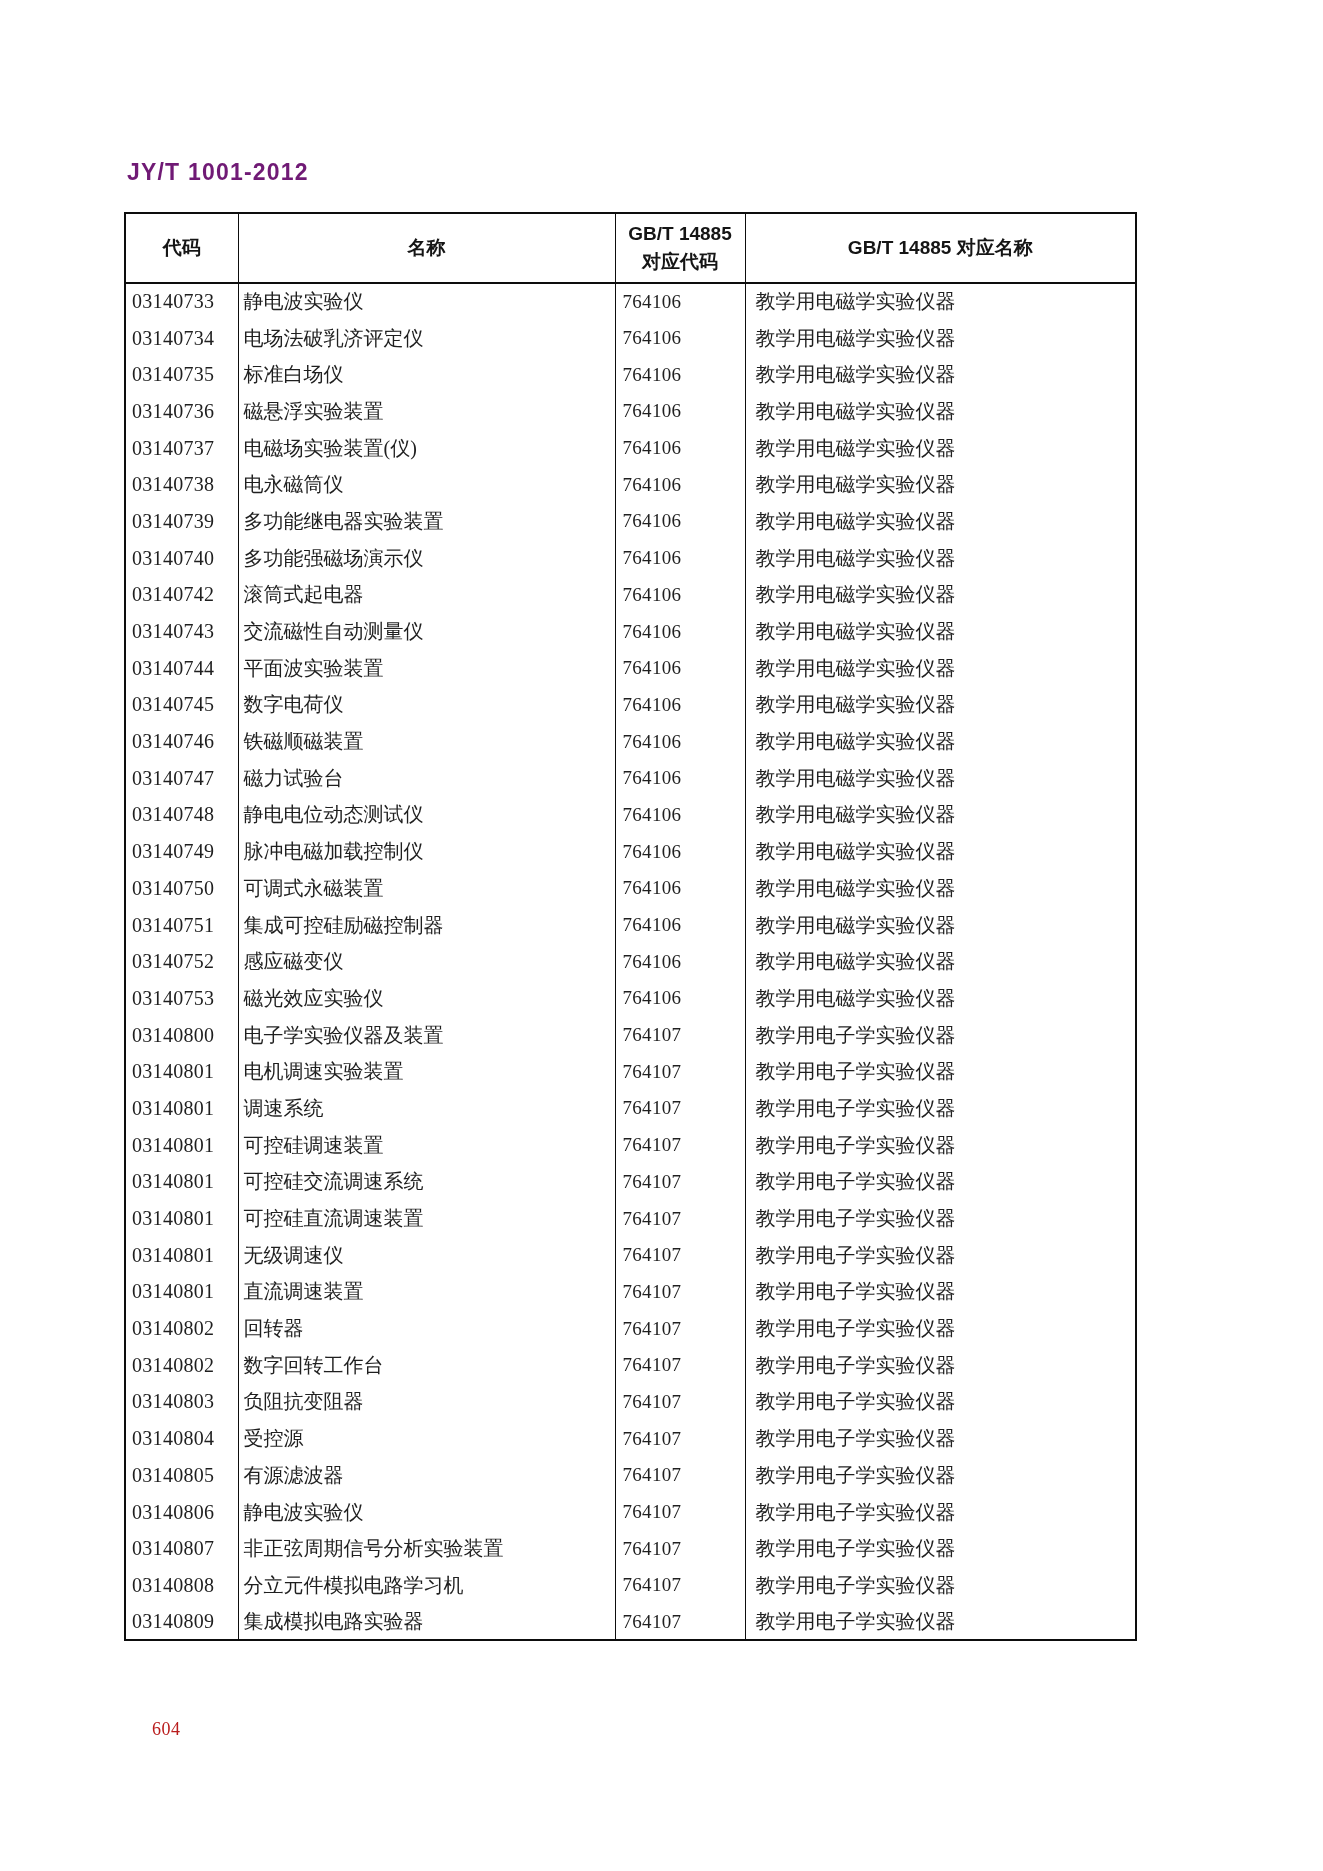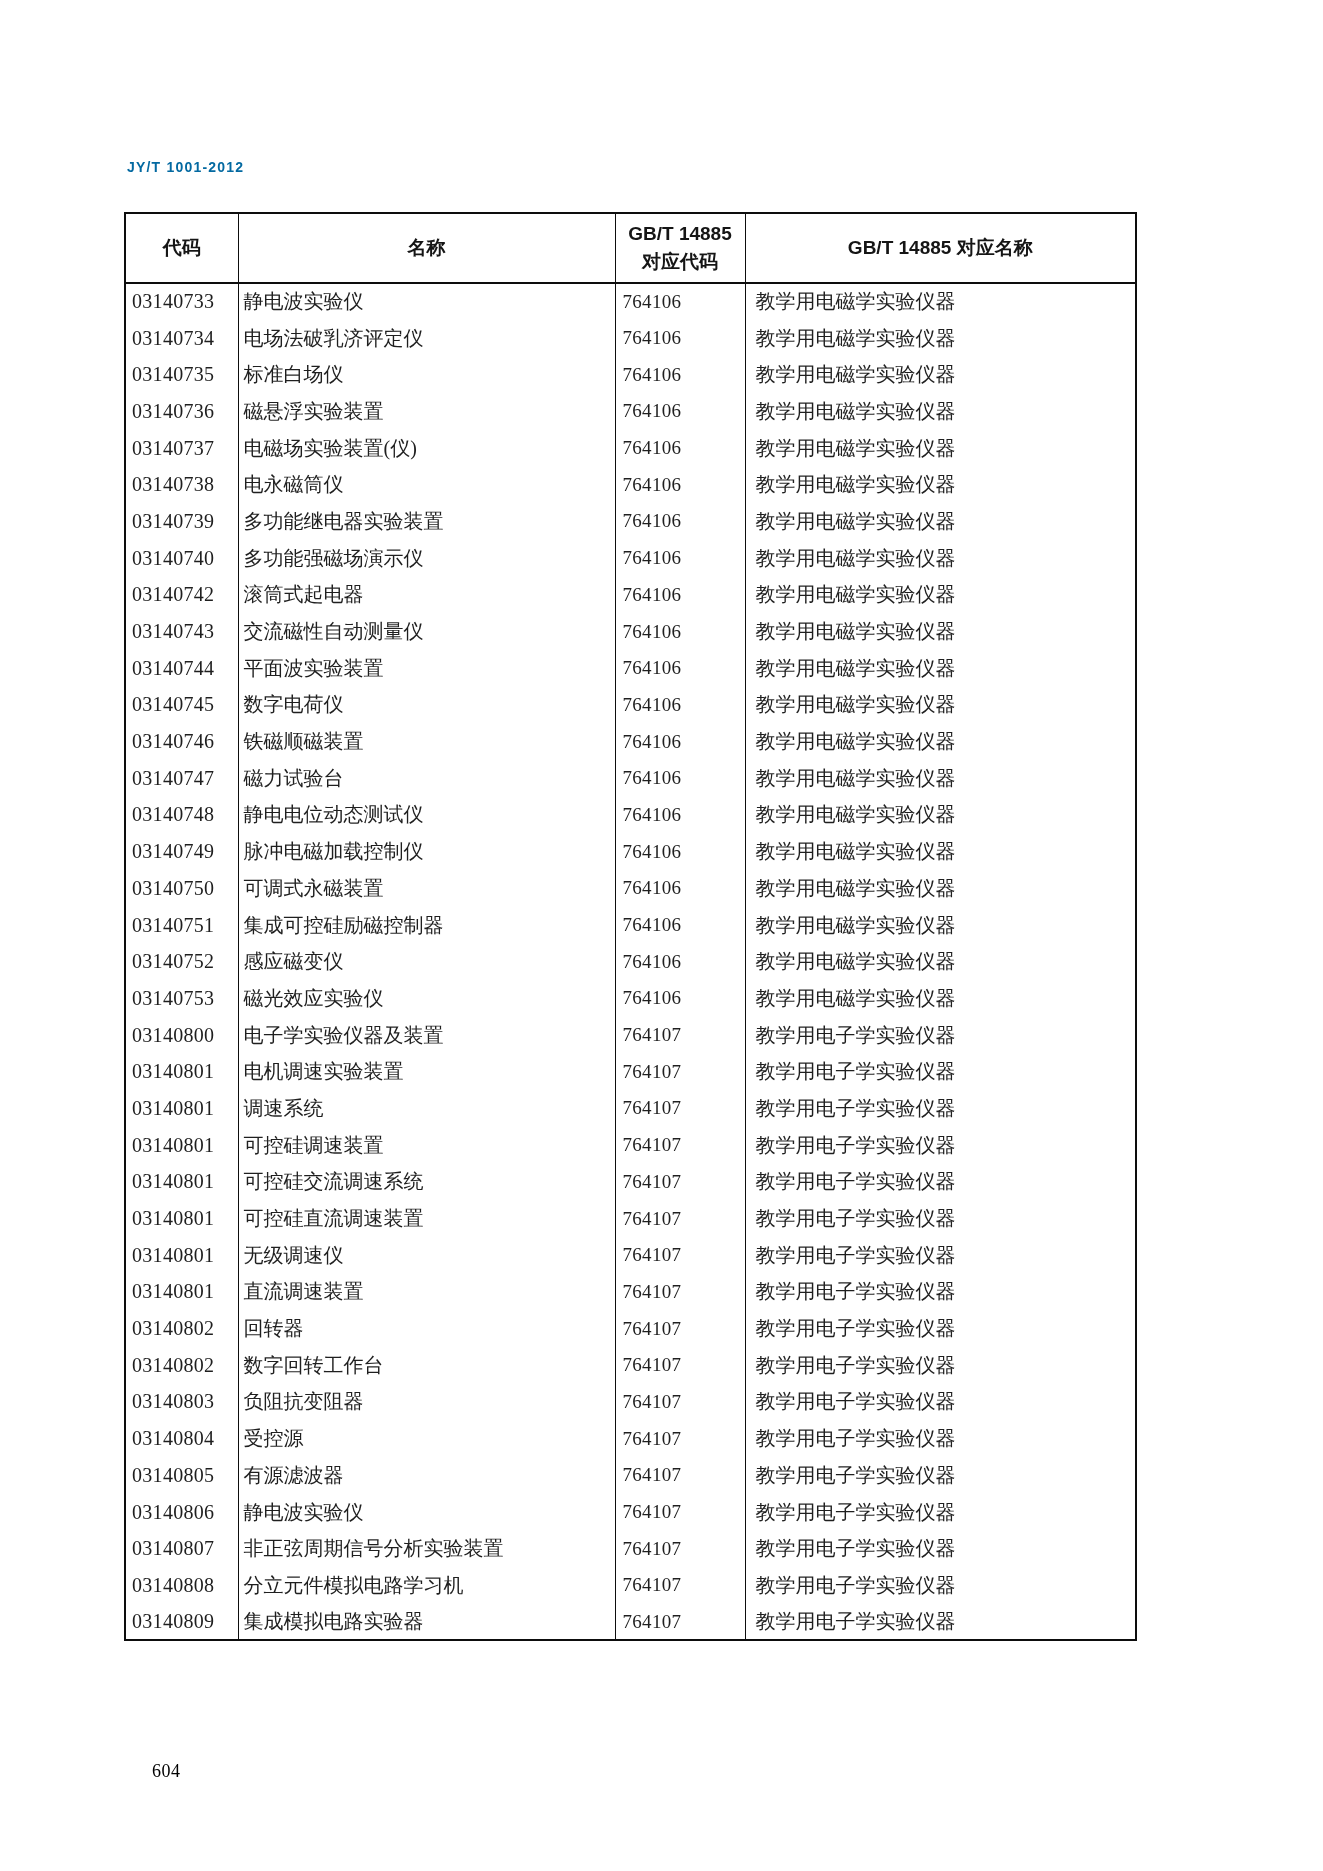--- a/index.html
+++ b/index.html
@@ -13,24 +13,24 @@
     width: 1323px;
     height: 1871px;
     background: #ffffff;
     overflow: hidden;
   }
   .doc-ref {
     position: absolute;
     left: 127px;
     top: 159px;
     font-family: "Liberation Sans", "DejaVu Sans", sans-serif;
-    font-size: 14px;
+    font-size: 23px;
     font-weight: bold;
     letter-spacing: 1.2px;
-    color: #0369a1;
+    color: #701a75;
     white-space: pre;
     text-align: center;
   }
   table.code-table {
     position: absolute;
     left: 124px;
     top: 212px;
     width: 1011px;
     border-collapse: collapse;
     table-layout: fixed;
@@ -76,23 +76,23 @@
     padding-left: 7px;
     letter-spacing: 0.3px;
   }
   td.gb-name-cell {
     font-size: 20px;
     padding-left: 10px;
   }
   .page-number {
     position: absolute;
     left: 152px;
-    top: 1761px;
+    top: 1719px;
     font-size: 18px;
-    color: #000000;
+    color: #b91c1c;
     letter-spacing: 0.5px;
   }
 </style>
 </head>
 <body>
 
 <div id="page">
 
   <div class="doc-ref">JY/T 1001-2012</div>
 

